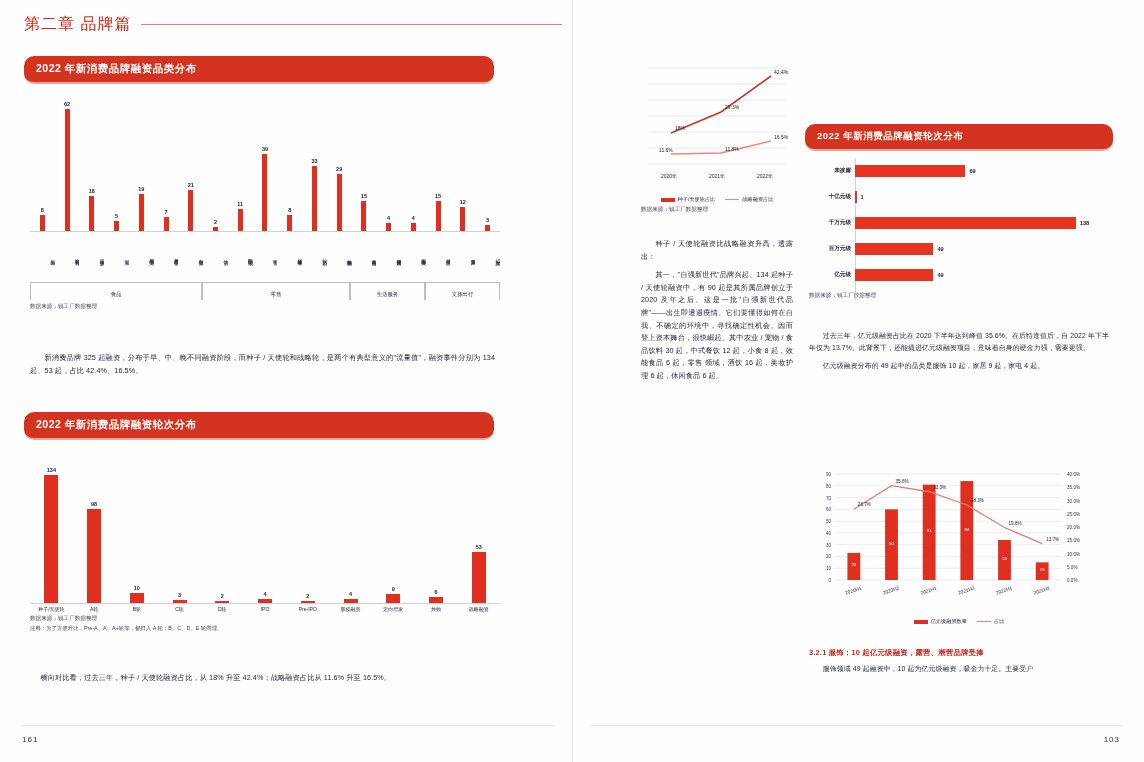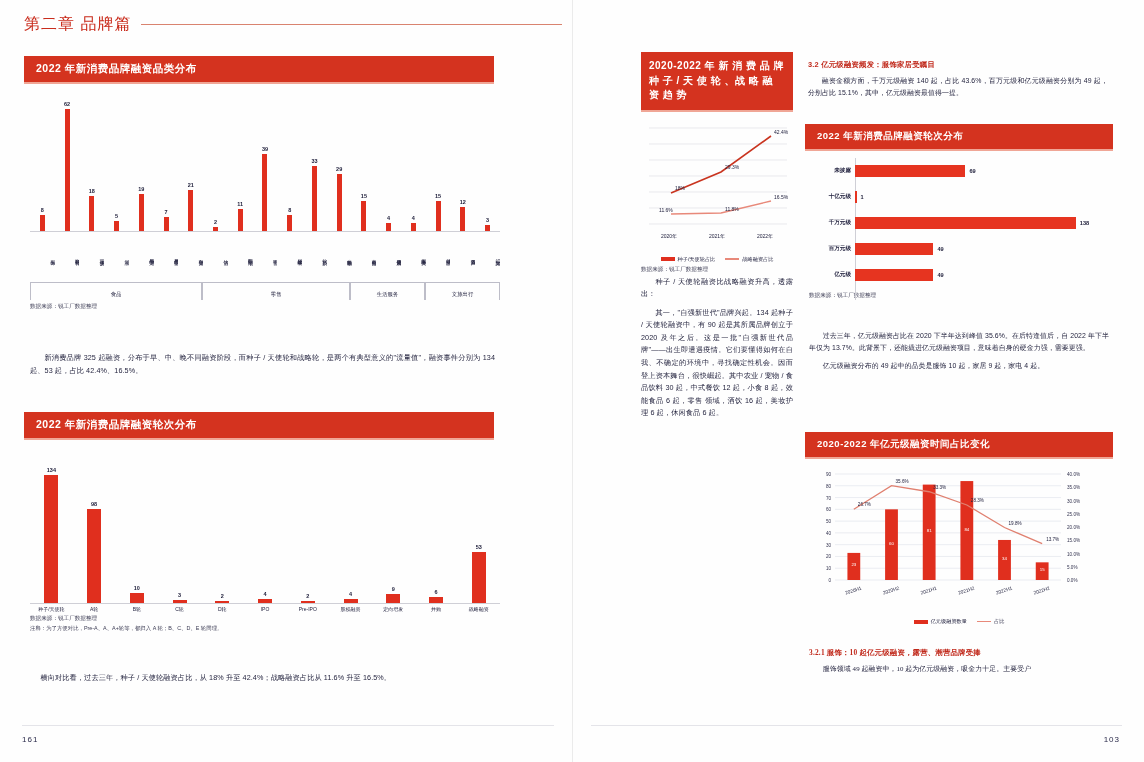--- a/index.html
+++ b/index.html
@@ -39,20 +39,21 @@
 
   
   .banner {
     background: #d4331f;
     color: #ffffff;
     font-weight: bold;
     font-size: 10.5px;
     letter-spacing: 0.5px;
     padding: 6px 10px 6px 12px;
     border-bottom: 2px solid #f0a696;
+    border-radius: 10px;
   }
   .banner.tall {
     font-size: 10px; line-height: 1.45; padding: 7px 8px;
   }
 
   
   .chart-box { position: relative; }
   .src-note { font-size: 5.6px; color: #3a3a52; margin-top: 3px; }
   .src-note2 { font-size: 5.4px; color: #3a3a52; margin-top: 2px; }
 
@@ -347,21 +348,20 @@
       <div class="para">横向对比看，过去三年，种子 / 天使轮融资占比，从 18% 升至 42.4%；战略融资占比从 11.6% 升至 16.5%。</div>
     </div>
 
     <div class="foot-rule" style="left:22px; right:18px;"></div>
     <div class="folio folio-left">161</div>
   </div>
 
   <div class="page page-right">
 
     <div style="position:absolute; left:68px; top:52px; width:152px;">
-      <div class="banner tall">2020-2022 年 新 消 费 品 牌 种 子 / 天 使 轮 、战 略 融 资 趋 势</div>
 
       <div class="linechart" style="margin-top:8px;">
         <svg width="152" height="130" viewBox="0 0 152 130">
           <g stroke="#dcdce3" stroke-width="0.6">
             <line x1="8" y1="8" x2="146" y2="8"></line>
             <line x1="8" y1="24" x2="146" y2="24"></line>
             <line x1="8" y1="40" x2="146" y2="40"></line>
             <line x1="8" y1="56" x2="146" y2="56"></line>
             <line x1="8" y1="72" x2="146" y2="72"></line>
             <line x1="8" y1="88" x2="146" y2="88"></line>
@@ -385,30 +385,26 @@
             <span>种子/天使轮占比</span>
           </div>
           <div class="legend-item">
             <span class="legend-line"></span>
             <span>战略融资占比</span>
           </div>
         </div>
         <div class="src-note">数据来源：锐工厂数据整理</div>
       </div>
 
-      <div style="margin-top:2px;">
+      <div style="margin-top:24px;">
         <div class="para">种子 / 天使轮融资比战略融资升高，透露出：</div>
         <div class="para">其一，"自强新世代"品牌兴起。134 起种子 / 天使轮融资中，有 90 起是其所属品牌创立于 2020 及年之后。这是一批"自强新世代品牌"——出生即遭遇疫情。它们要懂得如何在自我、不确定的环境中，寻找确定性机会。因而登上资本舞台，很快崛起。其中农业 / 宠物 / 食品饮料 30 起，中式餐饮 12 起，小食 8 起，效能食品 6 起，零售 领域，酒饮 16 起，美妆护理 6 起，休闲食品 6 起。</div>
       </div>
     </div>
 
-    <div style="position:absolute; left:235px; top:60px; width:300px;">
-      <div class="subhead" style="font-size:7.4px;">3.2 亿元级融资频发：服饰家居受瞩目</div>
-      <div class="para" style="font-size:6.9px;">融资金额方面，千万元级融资 140 起，占比 43.6%，百万元级和亿元级融资分别为 49 起，分别占比 15.1%，其中，亿元级融资最值得一提。</div>
-    </div>
 
     <div style="position:absolute; left:232px; top:124px; width:308px;">
       <div class="banner" style="font-size:9.5px;">2022 年新消费品牌融资轮次分布</div>
     </div>
 
     <div class="chart-box hbars" style="position:absolute; left:236px; top:158px; width:300px;">
       <div class="haxis"></div>
       <div id="hbar-rows">
           <div class="hrow">
             <div class="hrow-lab">未披露</div>
@@ -437,23 +433,20 @@
           </div>
         </div>
       <div class="src-note" style="margin-left:-46px; margin-top:4px;">数据来源：锐工厂数据整理</div>
     </div>
 
     <div style="position:absolute; left:236px; top:330px; width:300px;">
       <div class="para" style="font-size:6.9px;">过去三年，亿元级融资占比在 2020 下半年达到峰值 35.6%。在后特逢值后，自 2022 年下半年仅为 13.7%。此背景下，还能撬进亿元级融资项目，意味着自身的硬金力强，需要更强。</div>
       <div class="para" style="font-size:6.9px;">亿元级融资分布的 49 起中的品类是服饰 10 起，家居 9 起，家电 4 起。</div>
     </div>
 
-    <div style="position:absolute; left:232px; top:432px; width:308px;">
-      <div class="banner" style="font-size:9.5px;">2020-2022 年亿元级融资时间占比变化</div>
-    </div>
 
     <div class="combo-wrap" style="position:absolute; left:236px; top:462px; width:300px; height:160px;">
       <svg width="300" height="150" viewBox="0 0 300 150">
         <g id="combo-grid" stroke="#dde1ea" stroke-width="0.6">
             <line x1="26" x2="252" y1="12" y2="12"></line>
             <line x1="26" x2="252" y1="23.77777777777778" y2="23.77777777777778"></line>
             <line x1="26" x2="252" y1="35.55555555555556" y2="35.55555555555556"></line>
             <line x1="26" x2="252" y1="47.333333333333336" y2="47.333333333333336"></line>
             <line x1="26" x2="252" y1="59.111111111111114" y2="59.111111111111114"></line>
             <line x1="26" x2="252" y1="70.88888888888889" y2="70.88888888888889"></line>
@@ -522,21 +515,21 @@
           <span class="legend-swatch"></span>
           <span>亿元级融资数量</span>
         </div>
         <div class="legend-item">
           <span class="legend-line"></span>
           <span>占比</span>
         </div>
       </div>
     </div>
 
-    <div style="position:absolute; left:236px; top:648px; width:300px;font-family:Liberation Serif, serif;">
+    <div style="position:absolute; left:236px; top:648px; width:300px;">
       <div class="subhead" style="font-size:7.4px;">3.2.1 服饰：10 起亿元级融资，露营、潮营品牌受捧</div>
       <div class="para" style="font-size:6.9px;">服饰领域 49 起融资中，10 起为亿元级融资，吸金力十足。主要受户</div>
     </div>
 
     <div class="foot-rule" style="left:18px; right:22px;"></div>
     <div class="folio folio-right">103</div>
   </div>
 </div>
 
 </body></html>

